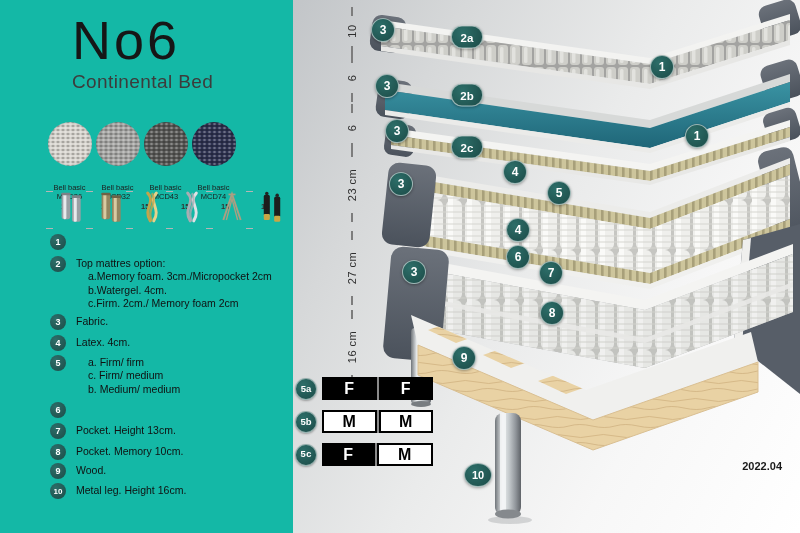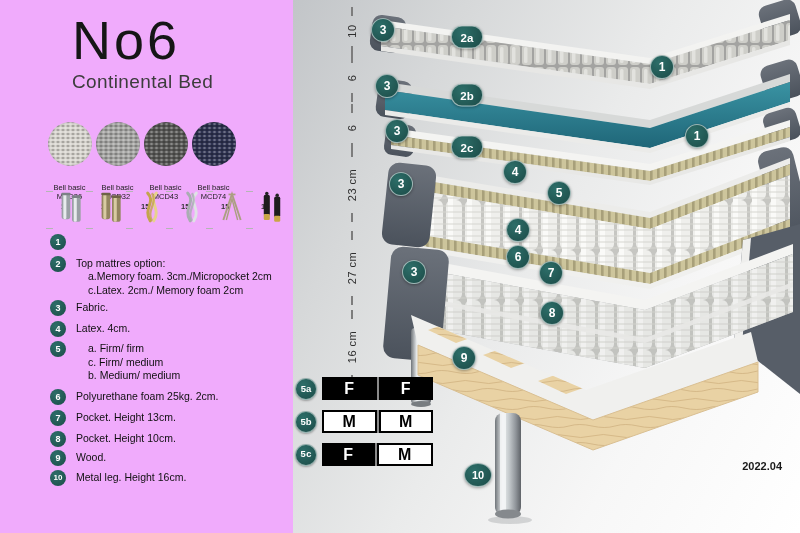--- a/index.html
+++ b/index.html
@@ -1,19 +1,19 @@
 <!DOCTYPE html>
 <html><head>
 <meta charset="utf-8">
 <style>
   html,body{margin:0;padding:0;background:#fff;}
   #page{position:relative;width:800px;height:533px;overflow:hidden;
         font-family:"Liberation Sans","DejaVu Sans",sans-serif;background:#fff;}
   
-  #left-panel{position:absolute;left:0;top:0;width:293px;height:533px;background:#f0abfc;}
+  #left-panel{position:absolute;left:0;top:0;width:293px;height:533px;background:#14b8a6;}
   #brand{position:absolute;left:72px;top:12px;}
   #page-title{font-size:54px;font-weight:400;letter-spacing:3px;color:#161616;line-height:1.05;}
   #page-subtitle{font-size:19px;font-weight:400;letter-spacing:.4px;color:#3c3c3c;margin-top:2px;}
   #swatch-row{position:absolute;left:46px;top:122px;width:242px;display:flex;gap:1px;}
   .swatch{width:47px;display:flex;flex-direction:column;align-items:center;}
   .swatch-circle{width:44px;height:44px;border-radius:50%;box-shadow:inset 0 0 3px rgba(0,0,0,.25);}
   .swatch-circle.plain{box-shadow:none;border:1px solid #d6d6d6;}
   .swatch-label{margin-top:17px;font-size:7.5px;line-height:1.25;color:#1c1c1c;text-align:center;}
   #legs-row{position:absolute;left:46px;top:187px;width:242px;height:46px;display:flex;}
   .leg-cell{position:relative;width:40px;height:46px;}
@@ -155,21 +155,22 @@
       </div>
     <div id="features">
         <div class="feature" style="margin-bottom: 7px;">
           <span class="fnum" style="background: radial-gradient(circle at 35% 30%, rgb(45, 110, 105), rgb(31, 82, 78) 80%);">1</span>
         </div>
         <div class="feature" style="margin-bottom: 4px;">
           <span class="fnum" style="background: radial-gradient(circle at 35% 30%, rgb(45, 110, 105), rgb(31, 82, 78) 80%);">2</span>
           <div class="fbody">
             <div class="ftext">Top mattres option:</div>
             <div class="fsub">a.Memory foam. 3cm./Micropocket 2cm</div>
-            <div class="fsub">c.Latex. 2cm./ Memory foam 2cm</div>
+            <div class="fsub">b.Watergel. 4cm.</div>
+            <div class="fsub">c.Firm. 2cm./ Memory foam 2cm</div>
           </div>
         </div>
         <div class="feature" style="margin-bottom: 6px;">
           <span class="fnum" style="background: radial-gradient(circle at 35% 30%, rgb(45, 110, 105), rgb(31, 82, 78) 80%);">3</span>
           <div class="fbody">
             <div class="ftext">Fabric.</div>
           </div>
         </div>
         <div class="feature" style="margin-bottom: 5px;">
           <span class="fnum" style="background: radial-gradient(circle at 35% 30%, rgb(45, 110, 105), rgb(31, 82, 78) 80%);">4</span>
@@ -180,34 +181,31 @@
         <div class="feature" style="margin-bottom: 7px;">
           <span class="fnum" style="background: radial-gradient(circle at 35% 30%, rgb(45, 110, 105), rgb(31, 82, 78) 80%);">5</span>
           <div class="fbody">
             <div class="fsub">a. Firm/ firm</div>
             <div class="fsub">c. Firm/ medium</div>
             <div class="fsub">b. Medium/ medium</div>
           </div>
         </div>
         <div class="feature" style="margin-bottom: 6px;">
           <span class="fnum" style="background: radial-gradient(circle at 35% 30%, rgb(45, 110, 105), rgb(31, 82, 78) 80%);">6</span>
-          <div class="fbody">
-            <div class="ftext">Polyurethane foam 25kg. 2cm.</div>
-          </div>
         </div>
         <div class="feature" style="margin-bottom: 6px;">
           <span class="fnum" style="background: radial-gradient(circle at 35% 30%, rgb(45, 110, 105), rgb(31, 82, 78) 80%);">7</span>
           <div class="fbody">
             <div class="ftext">Pocket. Height 13cm.</div>
           </div>
         </div>
         <div class="feature" style="margin-bottom: 4px;">
           <span class="fnum" style="background: radial-gradient(circle at 35% 30%, rgb(45, 110, 105), rgb(31, 82, 78) 80%);">8</span>
           <div class="fbody">
-            <div class="ftext">Pocket. Height 10cm.</div>
+            <div class="ftext">Pocket. Memory 10cm.</div>
           </div>
         </div>
         <div class="feature" style="margin-bottom: 5px;">
           <span class="fnum" style="background: radial-gradient(circle at 35% 30%, rgb(45, 110, 105), rgb(31, 82, 78) 80%);">9</span>
           <div class="fbody">
             <div class="ftext">Wood.</div>
           </div>
         </div>
         <div class="feature" style="margin-bottom: 0px;">
           <span class="fnum" style="background: radial-gradient(circle at 35% 30%, rgb(45, 110, 105), rgb(31, 82, 78) 80%); font-size: 8px;">10</span>

